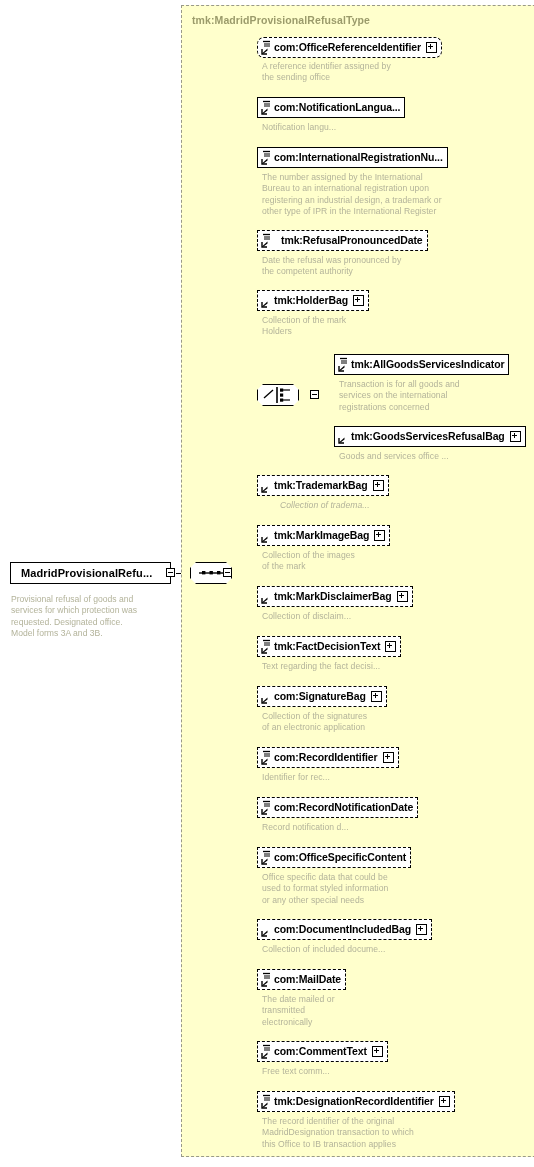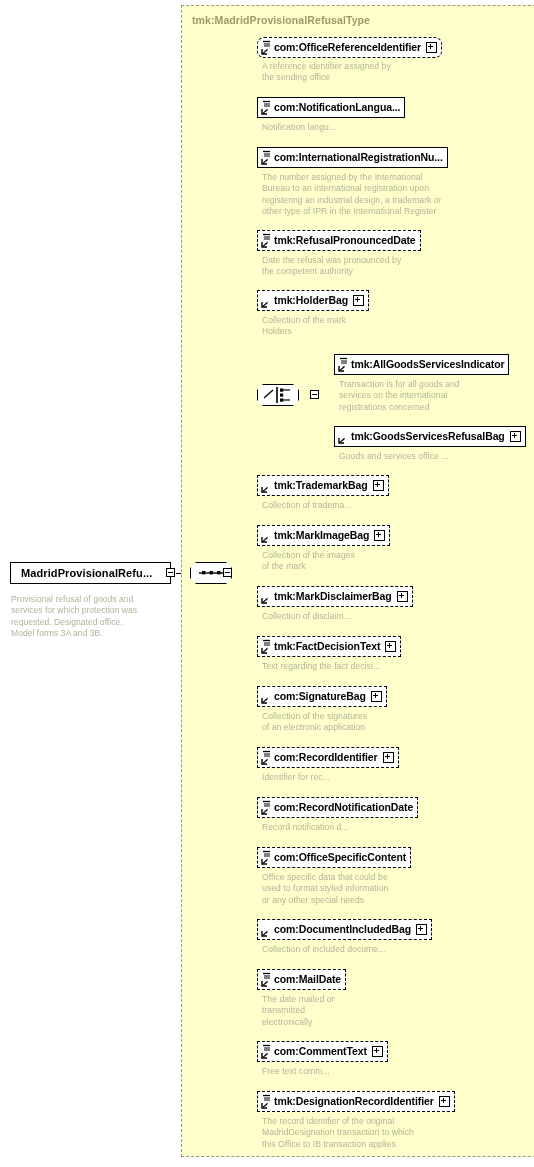--- a/index.html
+++ b/index.html
@@ -343,21 +343,21 @@
       <path d="M1 13.5 L6.5 8.5 L6.5 10.5 L2.5 13.5 Z" fill="#000"></path>
     </svg>
   </span>
   <span class="label">com:InternationalRegistrationNu...</span>
 </div>
 <div class="annot" style="left:262px; top:172px;">The number assigned by the International
 Bureau to an international registration upon
 registering an industrial design, a trademark or
 other type of IPR in the International Register</div>
 
-<div class="node optional" style="left:257px; top:230px;">
+<div class="node optional" style="left:257px; top:230px;gap:7px;">
   <span class="el-icon">
     <svg width="11" height="15" viewBox="0 0 11 15">
       <line x1="2" y1="1.5" x2="9" y2="1.5" stroke="#000" stroke-width="1.3"></line>
       <line x1="3" y1="4" x2="9" y2="4" stroke="#000" stroke-width="1"></line>
       <line x1="3" y1="6" x2="9" y2="6" stroke="#000" stroke-width="1"></line>
       <path d="M1 9 L1 14 L6 14" stroke="#000" stroke-width="1.4" fill="none"></path>
       <path d="M1 13.5 L6.5 8.5 L6.5 10.5 L2.5 13.5 Z" fill="#000"></path>
     </svg>
   </span>
   <span class="label">tmk:RefusalPronouncedDate</span>
@@ -409,21 +409,21 @@
 <div class="node optional" style="left:257px; top:475px;">
   <span class="el-icon">
     <svg width="11" height="15" viewBox="0 0 11 15">
       <path d="M1 9 L1 14 L6 14" stroke="#000" stroke-width="1.4" fill="none"></path>
       <path d="M1 13.5 L6.5 8.5 L6.5 10.5 L2.5 13.5 Z" fill="#000"></path>
     </svg>
   </span>
   <span class="label">tmk:TrademarkBag</span>
   <span class="plus"></span>
 </div>
-<div class="annot" style="left:262px; top:500px;">Collection of tradema...</div>
+<div class="annot" style="left:280px; top:500px;font-style:italic;">Collection of tradema...</div>
 
 <div class="node optional" style="left:257px; top:525px;">
   <span class="el-icon">
     <svg width="11" height="15" viewBox="0 0 11 15">
       <path d="M1 9 L1 14 L6 14" stroke="#000" stroke-width="1.4" fill="none"></path>
       <path d="M1 13.5 L6.5 8.5 L6.5 10.5 L2.5 13.5 Z" fill="#000"></path>
     </svg>
   </span>
   <span class="label">tmk:MarkImageBag</span>
   <span class="plus"></span>

